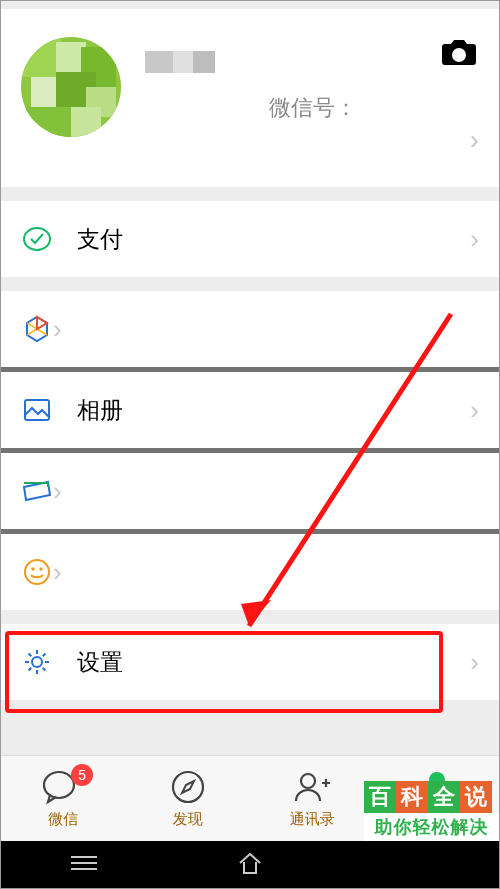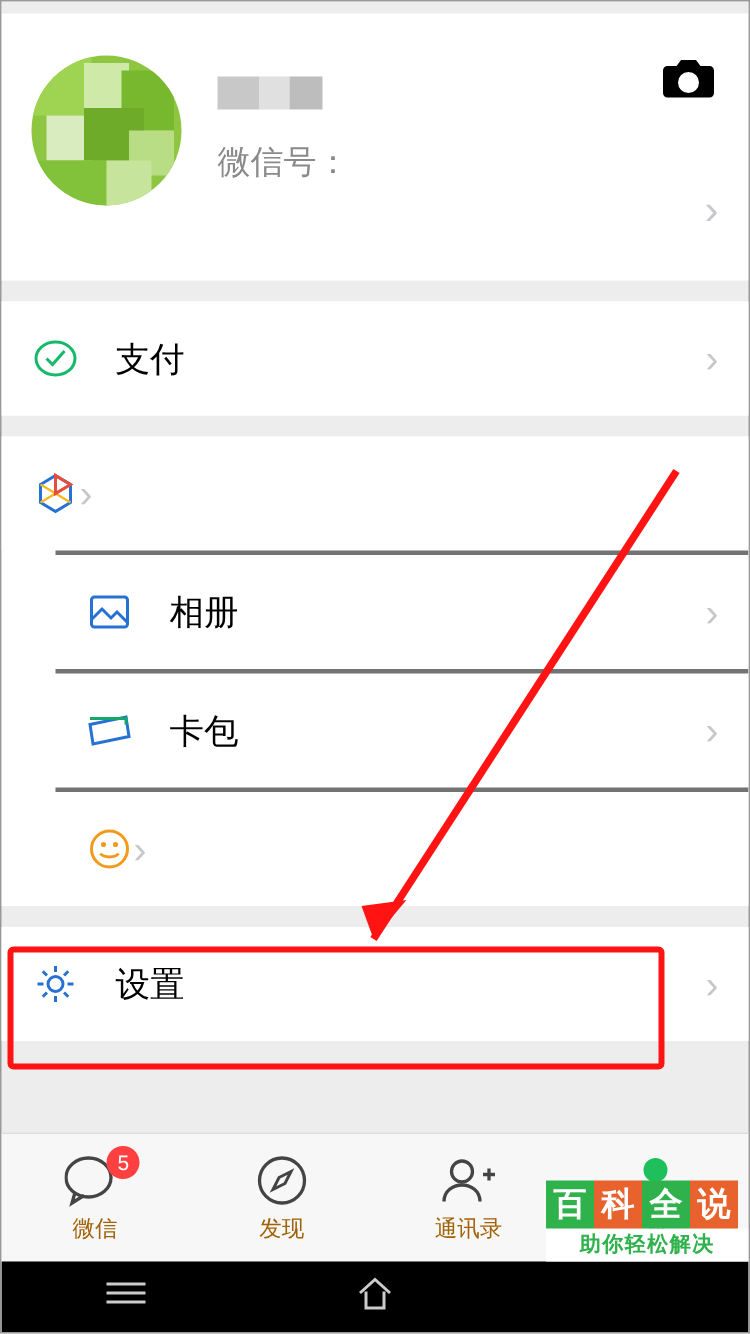--- a/index.html
+++ b/index.html
@@ -24,21 +24,21 @@
       position: relative;
     }
     .avatar {
       width: 100px; height: 100px;
       border-radius: 50%;
       position: relative;
       overflow: hidden;
       background: #8ec641;
     }
     .avatar-px { position:absolute; }
-    .profile-info { margin-left: 24px; flex: 1; }
+    .profile-info { margin-left: 24px; flex: 1; text-align: center; }
     .profile-name {
       width: 70px; height: 22px;
       position: relative;
       margin-bottom: 20px;
     }
     .profile-name span { position:absolute; display:block; }
     .wxid { color: #8a8a8a; font-size: 22px; }
     .camera { position: absolute; top: 28px; right: 22px; }
     .chevron-right {
       color: #c7c7cc; font-size: 28px;
@@ -46,21 +46,21 @@
     }
 
     
     .section { background: #fff; margin-top: 14px; }
     .item {
       display: flex; align-items: center;
       padding: 22px 20px;
       position: relative;
       background: #fff;
     }
-    .item + .item { border-top: 3px solid #737373; margin-left: 36px; }
+    .item + .item { border-top: 5px solid #737373; }
     .item-icon { width: 32px; height: 32px; display:flex; align-items:center; justify-content:center; }
     .item-label { margin-left: 24px; font-size: 23px; color: #000; flex:1; }
     .item .chev { color: #c7c7cc; font-size: 26px; }
 
     
     .highlight-box {
       position: absolute;
       border: 4px solid #ff1313;
       border-radius: 4px;
       left: 4px; right: 56px;
@@ -117,21 +117,21 @@
       text-align: center;
     }
     .stamp-top {
       display:flex;
     }
     .stamp-char {
       width:32px; height:32px;
       color:#fff; font-weight:700; font-size:22px;
       display:flex;align-items:center;justify-content:center;
     }
-    .stamp-sub { font-size:14px; color:#2fb14c; letter-spacing:1px; background:#fff; padding:2px 0; font-weight:600; }
+    .stamp-sub { font-size:18px; color:#2fb14c; letter-spacing:1px; background:#fff; padding:2px 0; font-weight:600; }
   </style>
 </head>
 <body>
 
 <div class="statusbar"></div>
 
 <div class="profile">
   <div class="avatar">
 
     <span class="avatar-px" style="background:#9ed452;width:40px;height:40px;left:0;top:0"></span>
@@ -195,21 +195,20 @@
     <span class="item-label">相册</span>
     <span class="chev">›</span>
   </div>
   <div class="item">
     <span class="item-icon">
       <svg width="30" height="24" viewBox="0 0 30 24">
           <path d="M2 8L26 3l2 13L4 21z" fill="none" stroke="#2571d4" stroke-width="2"></path>
           <path d="M2 4h24v4" stroke="#16a56a" stroke-width="2" fill="none"></path>
         </svg>
     </span>
-    <span class="item-label">卡包</span>
     <span class="chev">›</span>
   </div>
   <div class="item">
     <span class="item-icon">
       <svg width="28" height="28" viewBox="0 0 28 28">
           <circle cx="14" cy="14" r="12" fill="none" stroke="#f29a1c" stroke-width="2"></circle>
           <circle cx="10" cy="11" r="1.7" fill="#f29a1c"></circle>
           <circle cx="18" cy="11" r="1.7" fill="#f29a1c"></circle>
           <path d="M8 17c2 3 10 3 12 0" stroke="#f29a1c" stroke-width="2" fill="none"></path>
         </svg>

